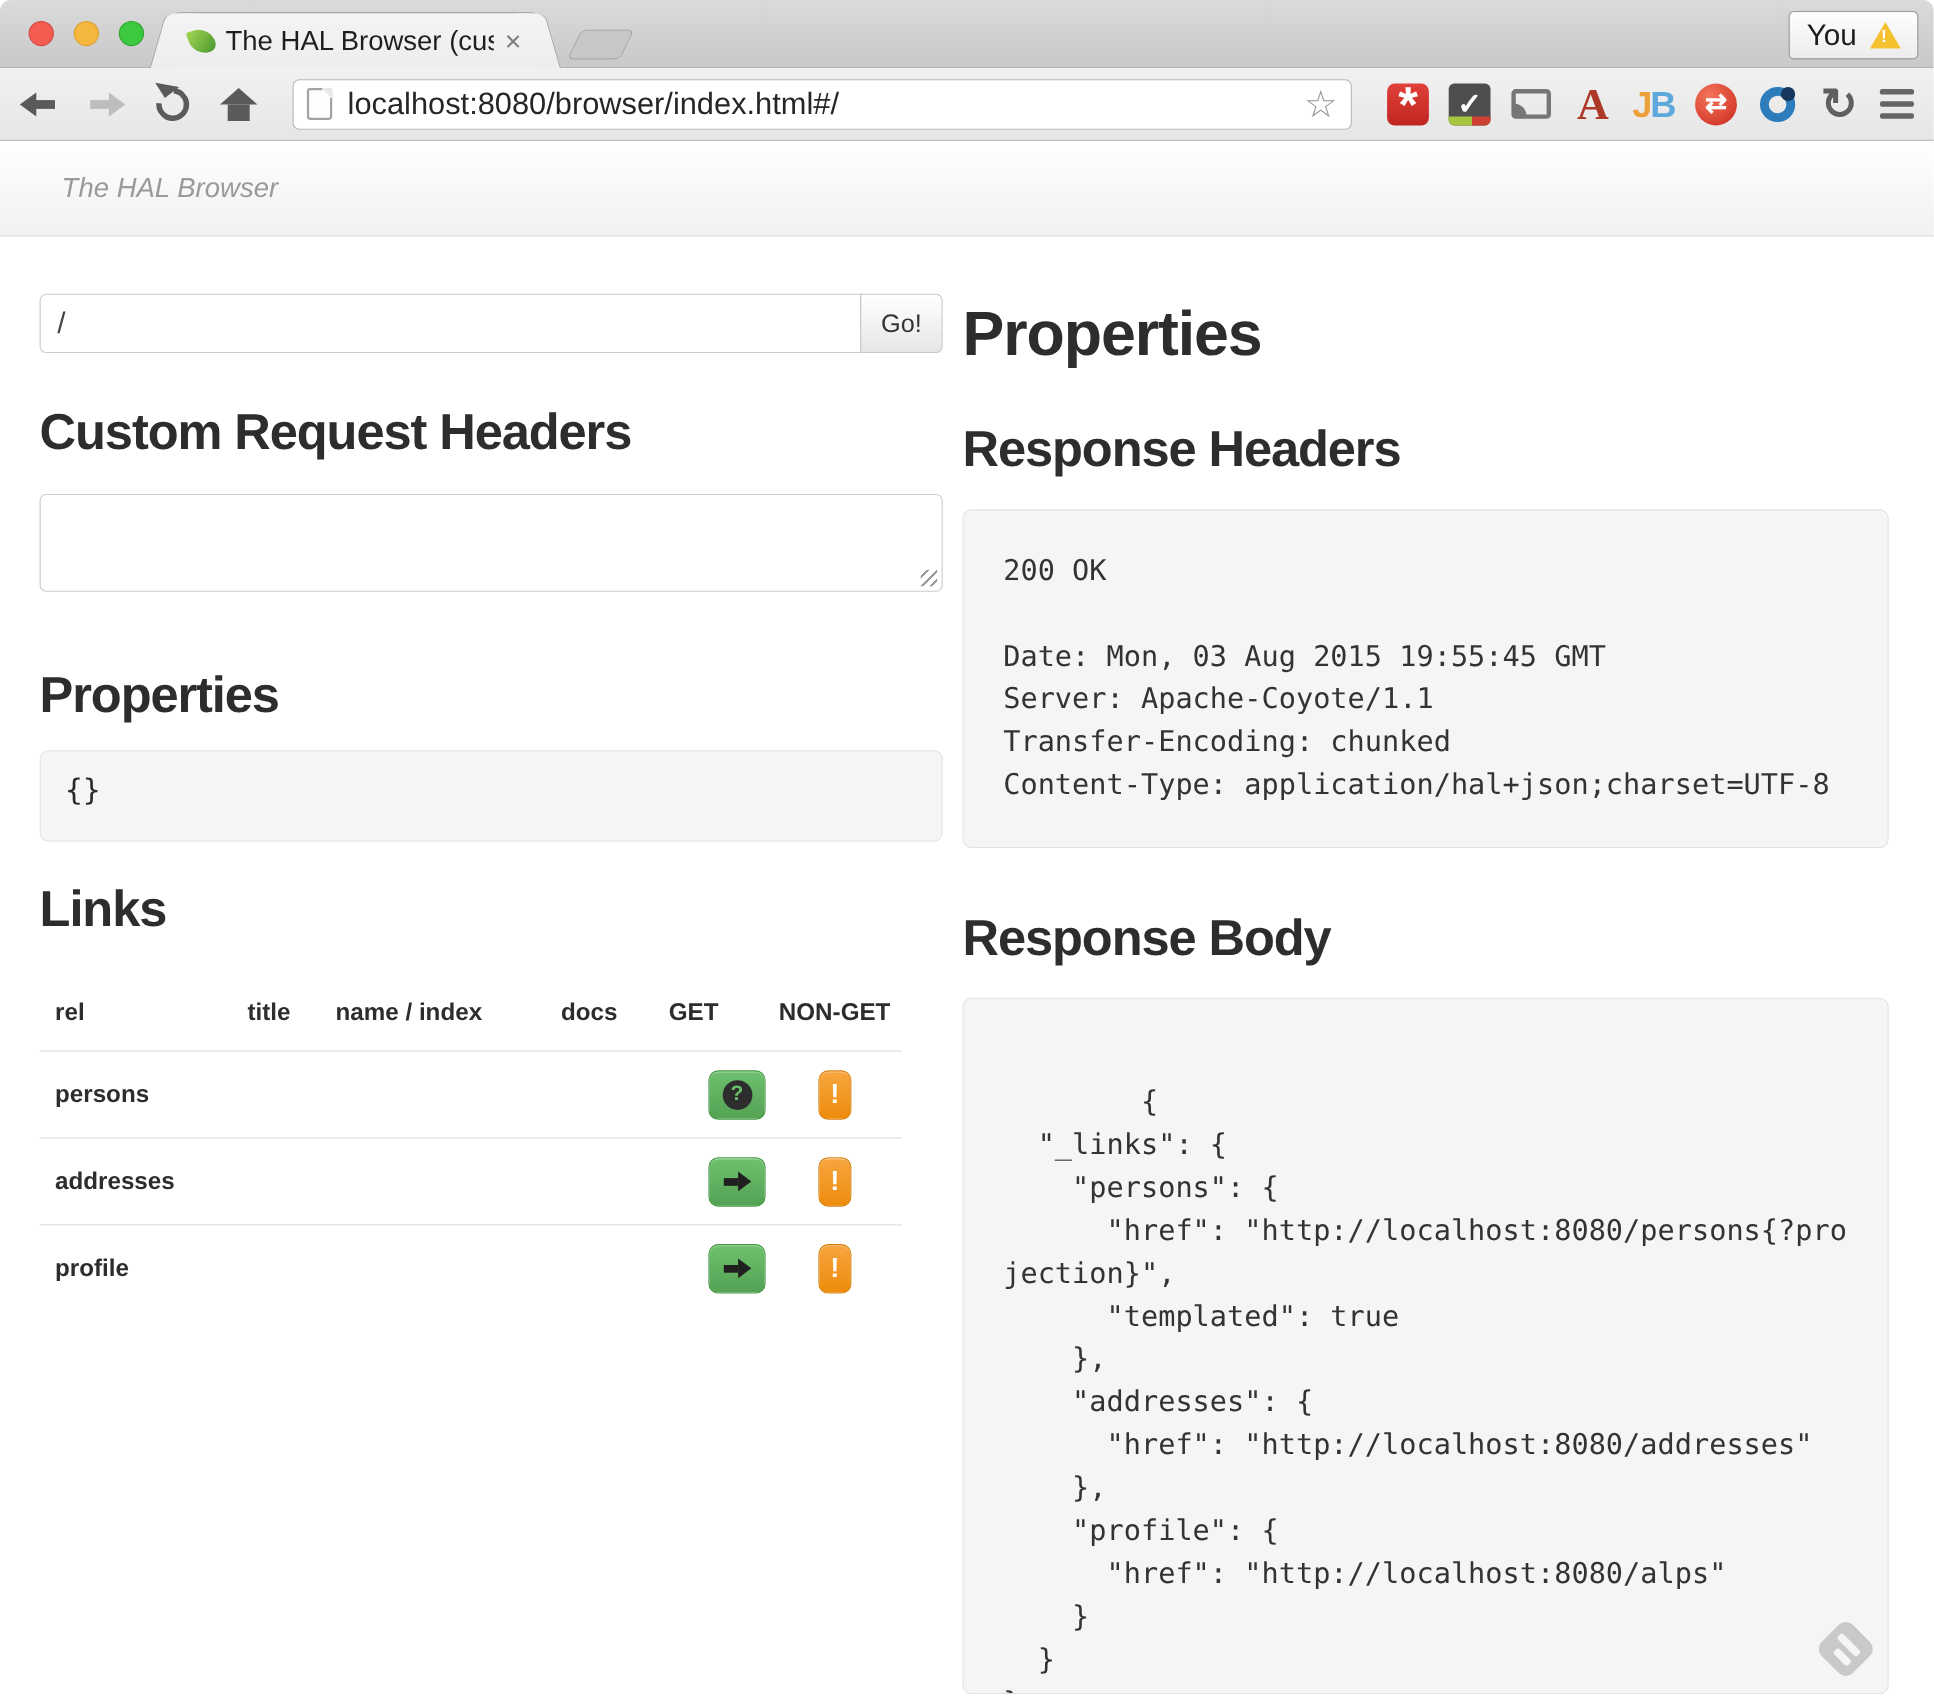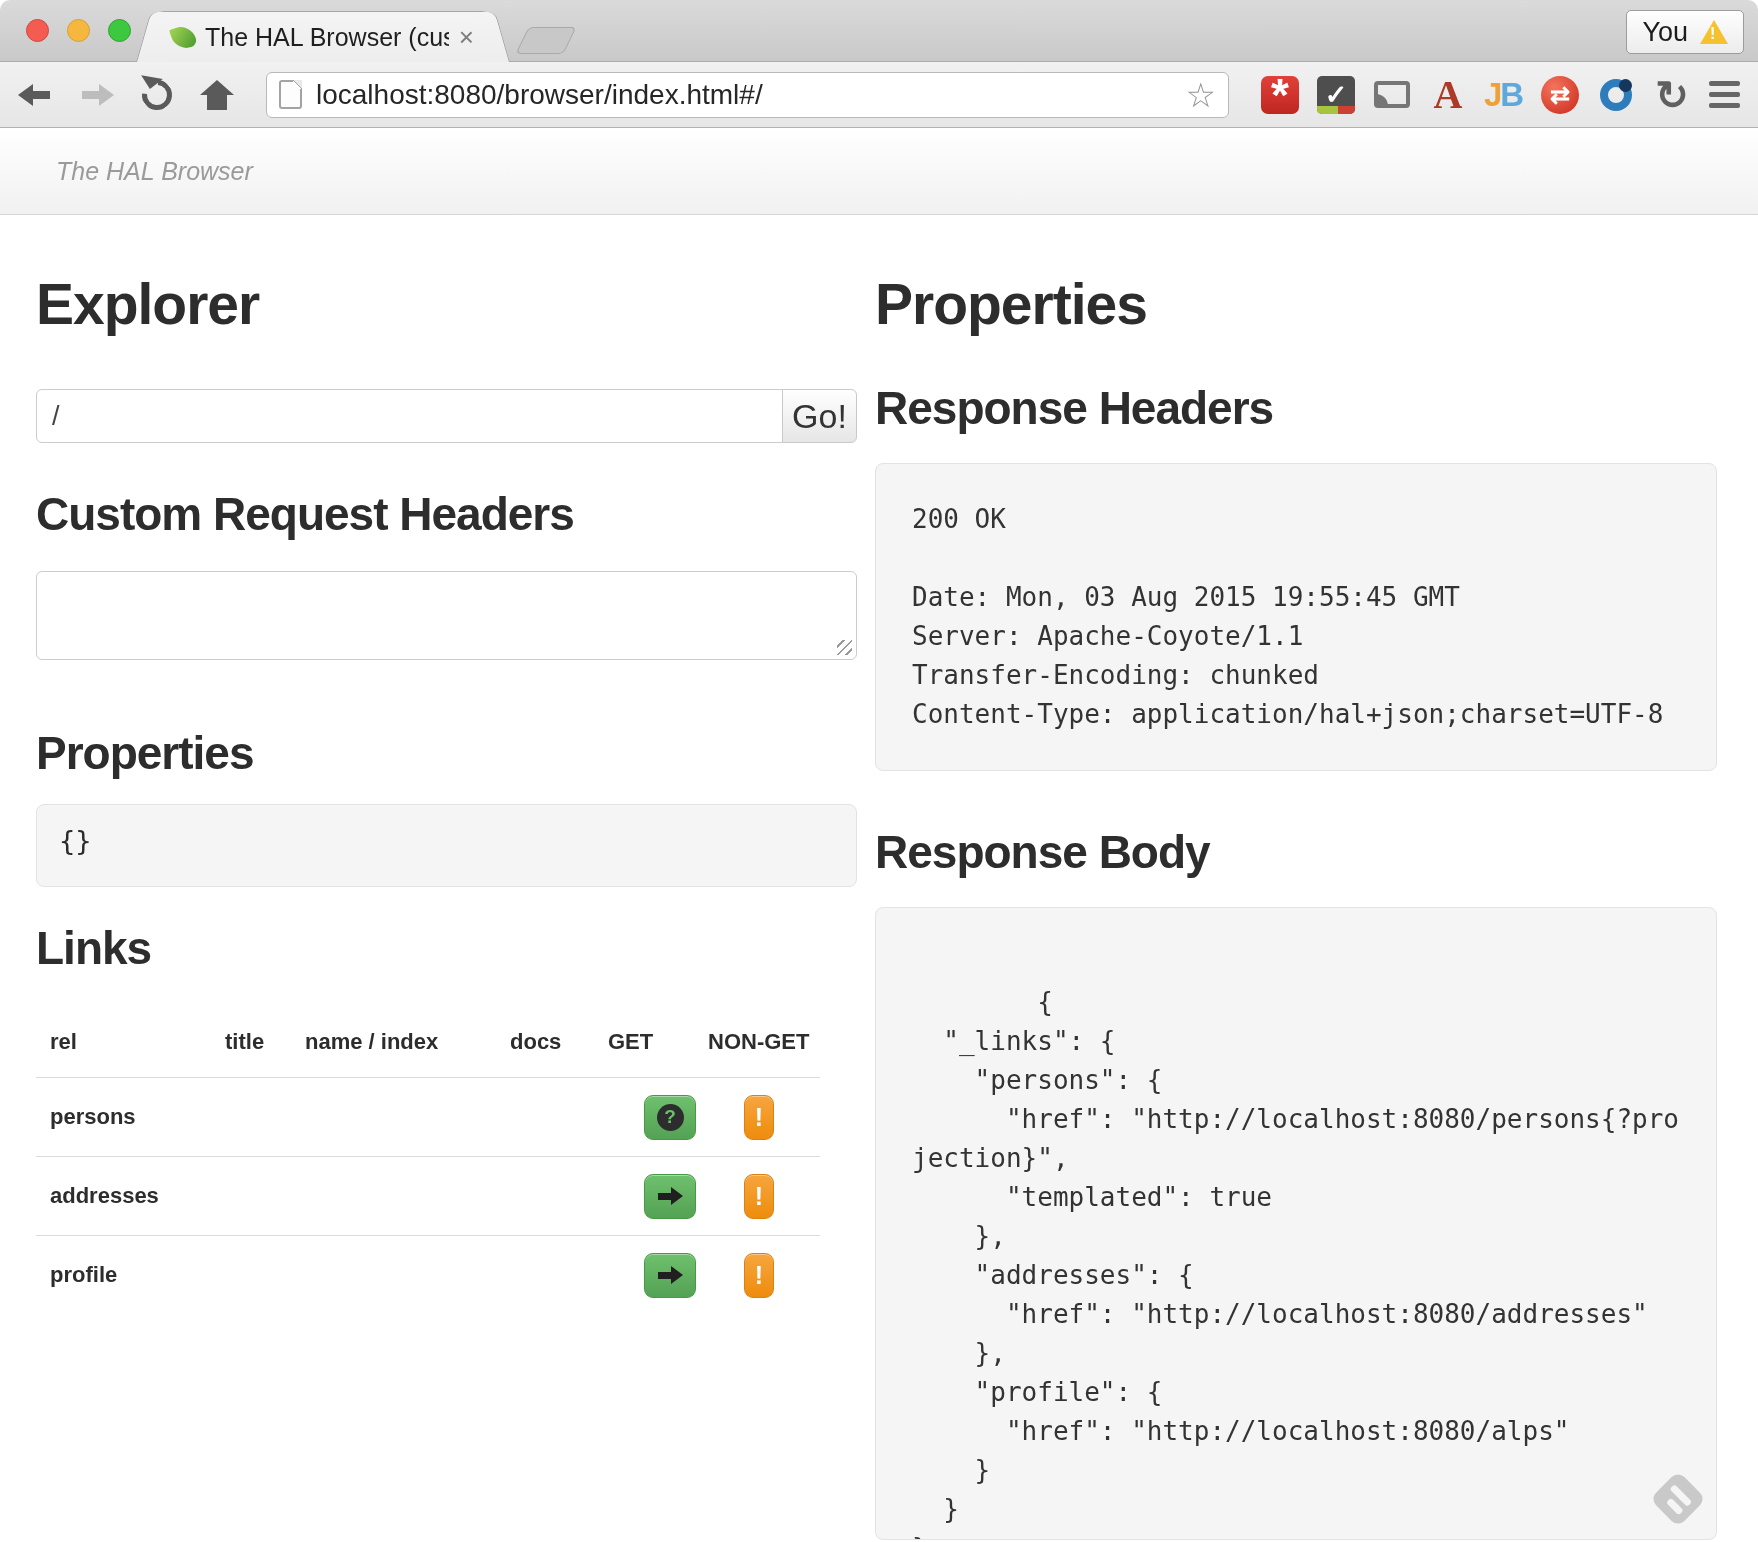--- a/index.html
+++ b/index.html
@@ -106,21 +106,21 @@
 
   h1.hd { font-size:57px; font-weight:bold; color:#2d2d2d; letter-spacing:-1px; margin-top:56px; }
   h2.hd { font-size:46px; font-weight:bold; color:#2d2d2d; letter-spacing:-1px; }
 
   .input-group { display:flex; margin-top:52px; }
   .addr-input { flex:1; height:54px; border:1px solid #cccccc; border-radius:6px 0 0 6px;
     font-size:27px; color:#444; padding:0 15px; outline:none; min-width:0;
     font-family:"Liberation Sans", sans-serif; }
   .go-btn { width:75px; height:54px; margin-left:-1px; border:1px solid #c9c9c9;
     border-radius:0 6px 6px 0; background:linear-gradient(#ffffff,#e6e6e6);
-    font-size:34px; color:#333; font-family:"Liberation Sans", sans-serif; }
+    font-size:23px; color:#333; font-family:"Liberation Sans", sans-serif; }
 
   .h-crh { margin-top:44px; }
   .ta-wrap { position:relative; margin-top:30px; }
   .custom-ta { width:100%; height:89px; border:1px solid #cccccc; border-radius:6px;
     resize:none; outline:none; font-size:26px; padding:10px 14px;
     font-family:"Liberation Sans", sans-serif; display:block; }
   .grip { position:absolute; right:5px; bottom:5px; width:15px; height:15px;
     background:repeating-linear-gradient(135deg, transparent 0 4px, #9a9a9a 4px 6px); }
 
   .h-props { margin-top:66px; }
@@ -231,21 +231,20 @@
     </div>
   </div>
 
   <div class="page-navbar">
     <span class="brand">The HAL Browser</span>
   </div>
 
   <div class="content">
 
     <div class="col-left">
-      <h1 class="hd">Explorer</h1>
 
       <div class="input-group">
         <input class="addr-input" type="text" value="/" style="">
         <button class="go-btn">Go!</button>
       </div>
 
       <h2 class="hd h-crh">Custom Request Headers</h2>
       <div class="ta-wrap">
         <textarea class="custom-ta" style=""></textarea>
         <span class="grip"></span>

